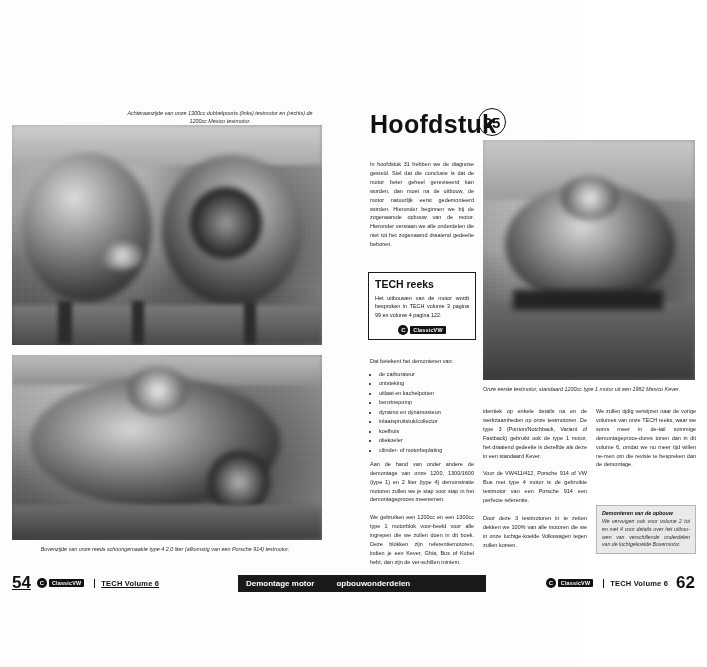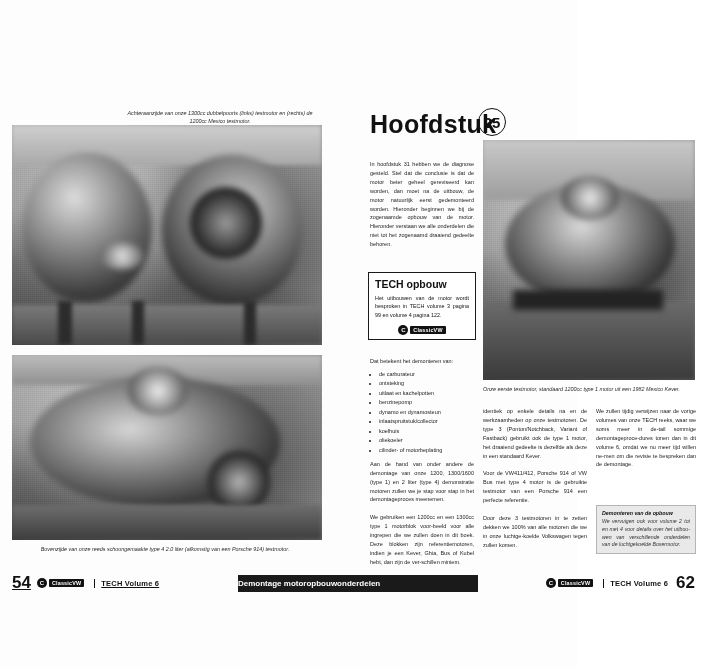--- a/index.html
+++ b/index.html
@@ -133,21 +133,21 @@
     font-size:17px;font-weight:bold;color:#111;
   }
   .foot-logo{margin:0 6px;}
   .foot-vol{
     font-size:7.5px;font-weight:bold;color:#111;letter-spacing:.2px;
     padding:0 8px 0 6px;border-left:1px solid #111;margin-left:4px;
   }
   #footer-black{
     position:absolute;left:238px;top:575px;width:240px;height:17px;
     background:#1a1a1a;color:#fff;display:flex;align-items:center;
-    font-size:8px;font-weight:bold;
+    padding-left:8px;gap:22px;font-size:8px;font-weight:bold;
   }
   
   #watermark{
     position:absolute;left:505px;top:606px;width:195px;text-align:left;
   }
   #watermark .wm-main{
     font-size:25px;font-weight:bold;color:#d5d5d5;letter-spacing:1px;line-height:1;
   }
   #watermark .wm-sub{
     font-size:6.5px;color:#d8d8d8;letter-spacing:3.2px;margin-top:2px;
@@ -191,21 +191,21 @@
     <div class="bar" style="left:30px;top:150px;width:150px;height:20px;background:#232323;filter:blur(3px);"></div>
   </div>
   <div class="caption" id="caption-right">Onze eerste testmotor, standaard 1200cc type 1 motor uit een 1982 Mexico Kever.</div>
 
   <div id="chapter-title">Hoofdstuk</div>
   <div id="chapter-number">25</div>
 
   <div class="col" id="col-intro">In hoofdstuk 31 hebben we de diagnose gesteld. Stel dat die conclusie is dat de motor beter geheel gereviseerd kan worden, dan moet na de uitbouw, de motor natuurlijk eerst gedemonteerd worden. Hieronder beginnen we bij de zogenaamde opbouw van de motor. Hieronder verstaan we alle onderdelen die niet tot het zogenaamd draaiend gedeelte behoren.</div>
 
   <div id="tech-box">
-    <div class="tb-title">TECH opbouw</div>
+    <div class="tb-title">TECH reeks</div>
     <div class="tb-body">Het uitbouwen van de motor wordt besproken in TECH volume 3 pagina 99 en volume 4 pagina 122.</div>
     <div class="tb-logo">
       <span class="cvw-logo">
         <span class="ring">C</span>
         <span class="wordmark">ClassicVW</span>
       </span>
     </div>
   </div>
 
   <div class="col" id="col-a">

